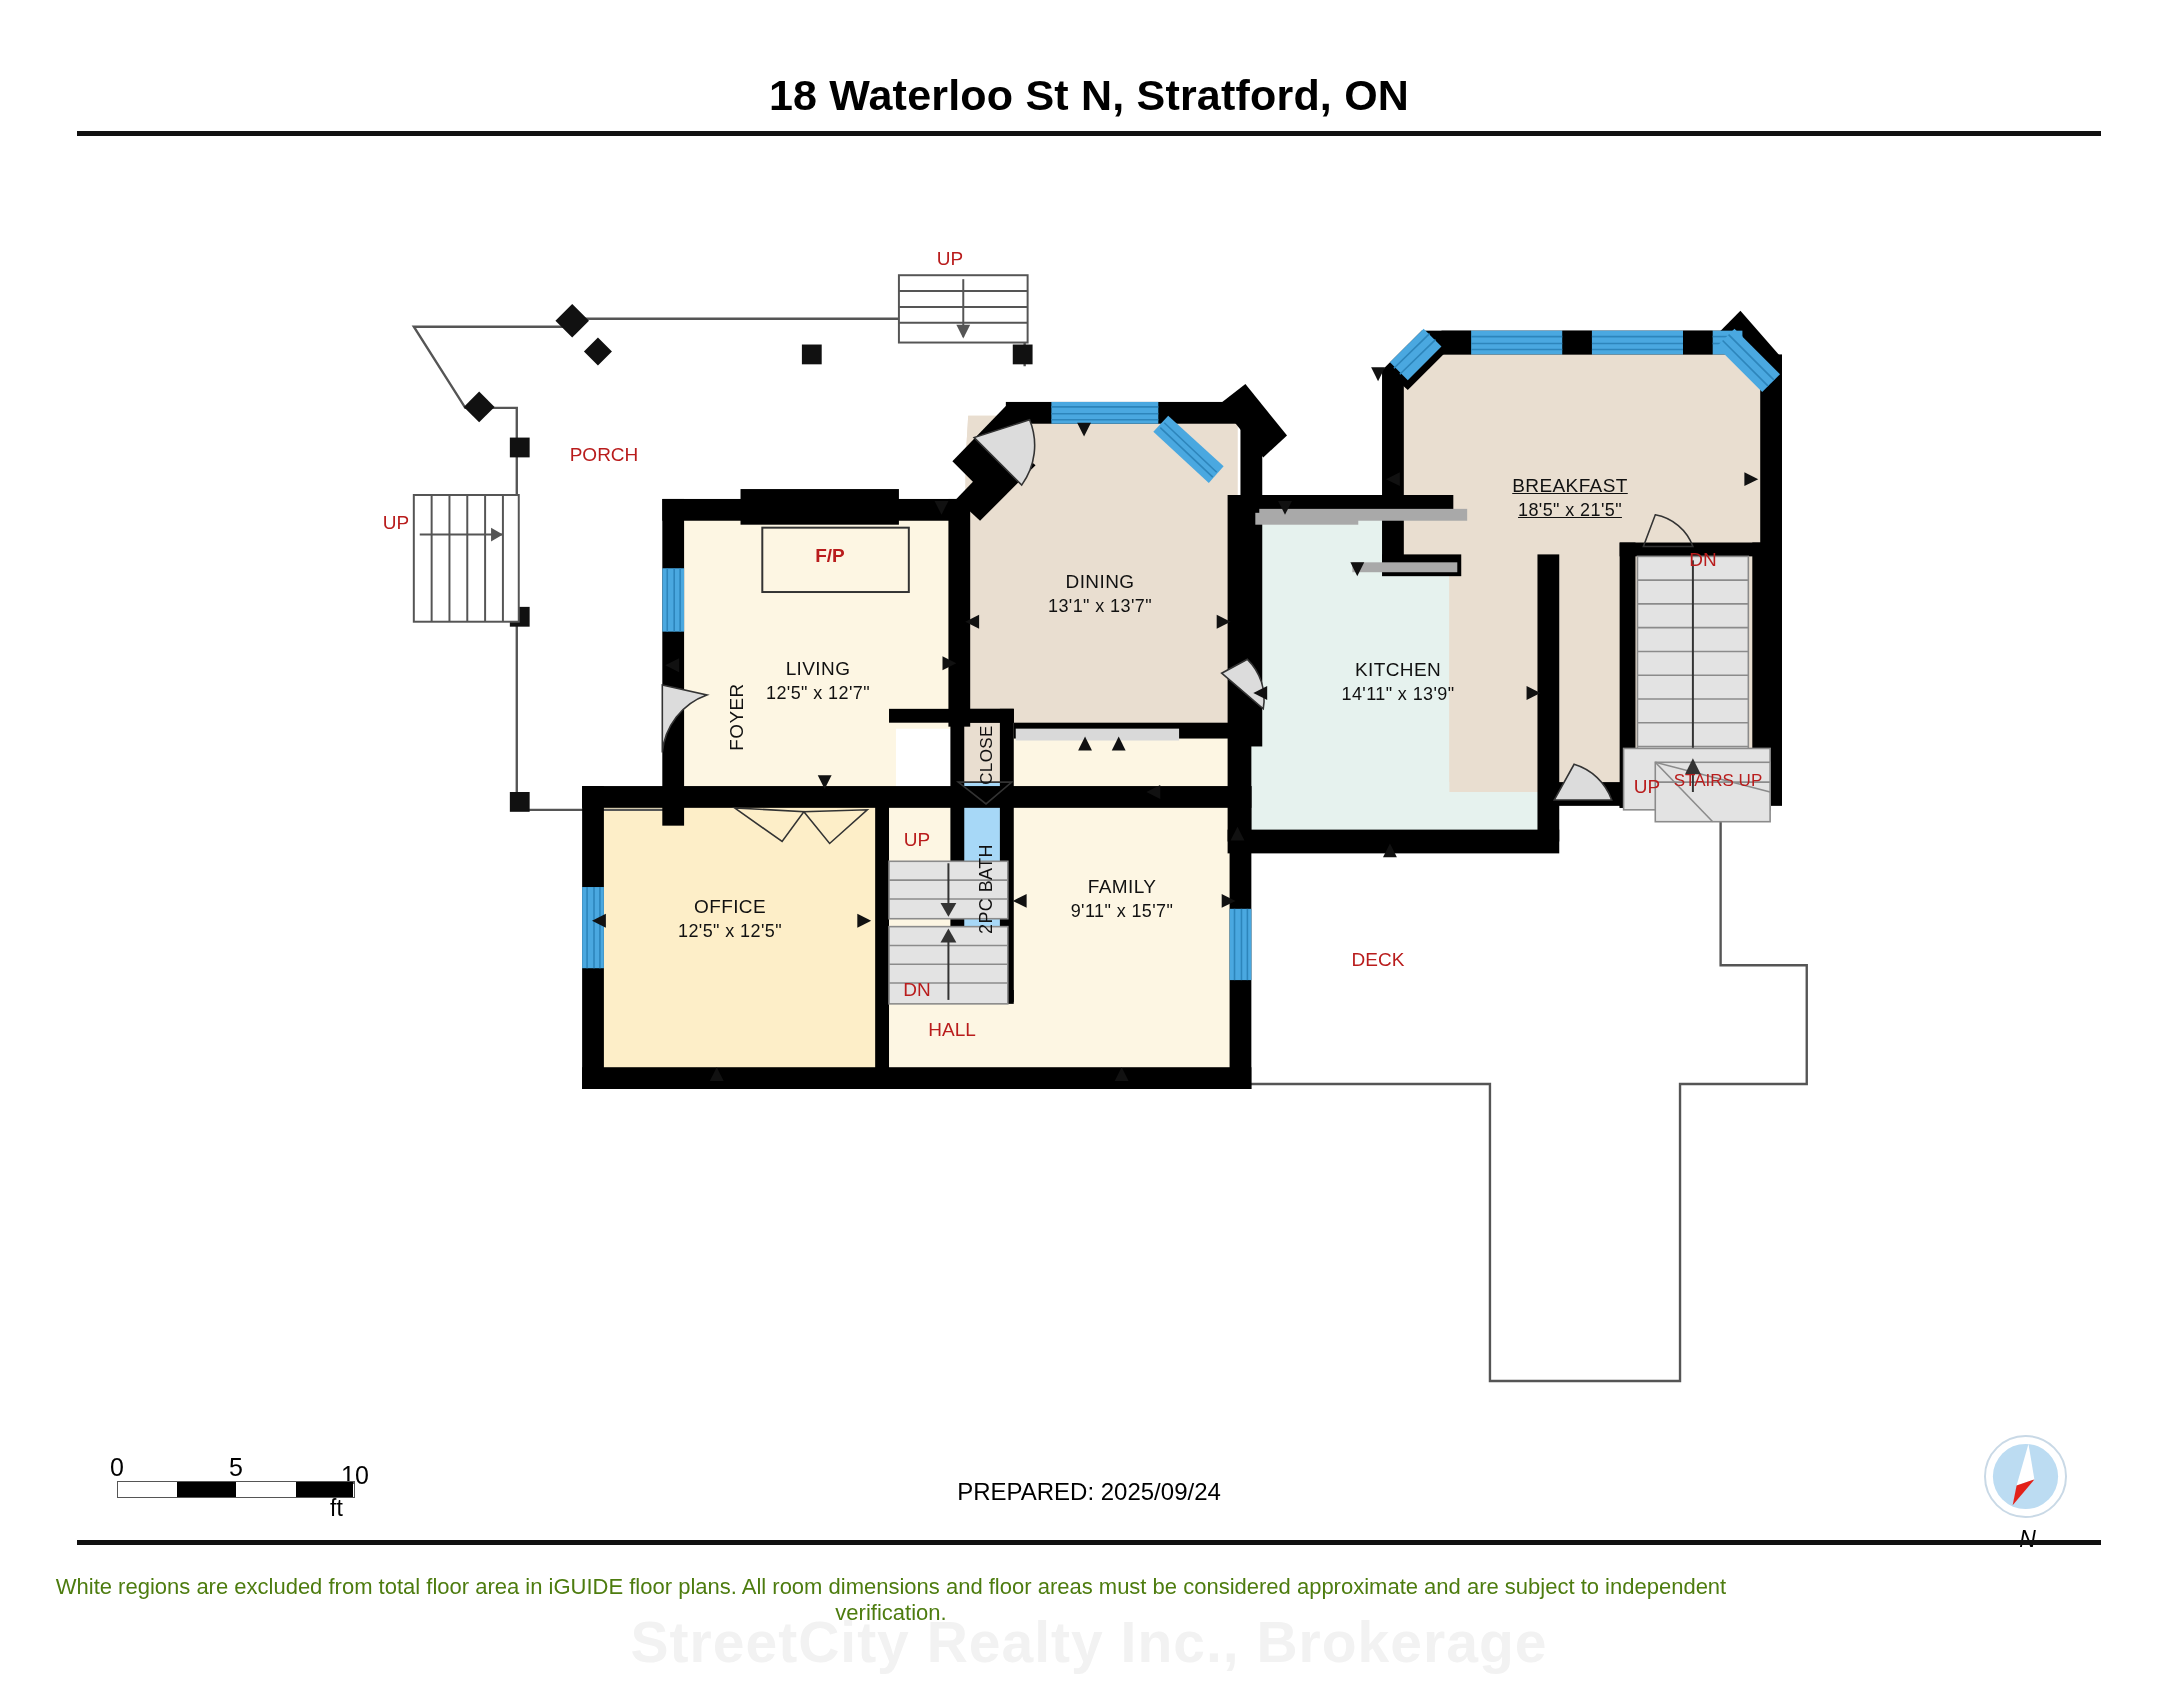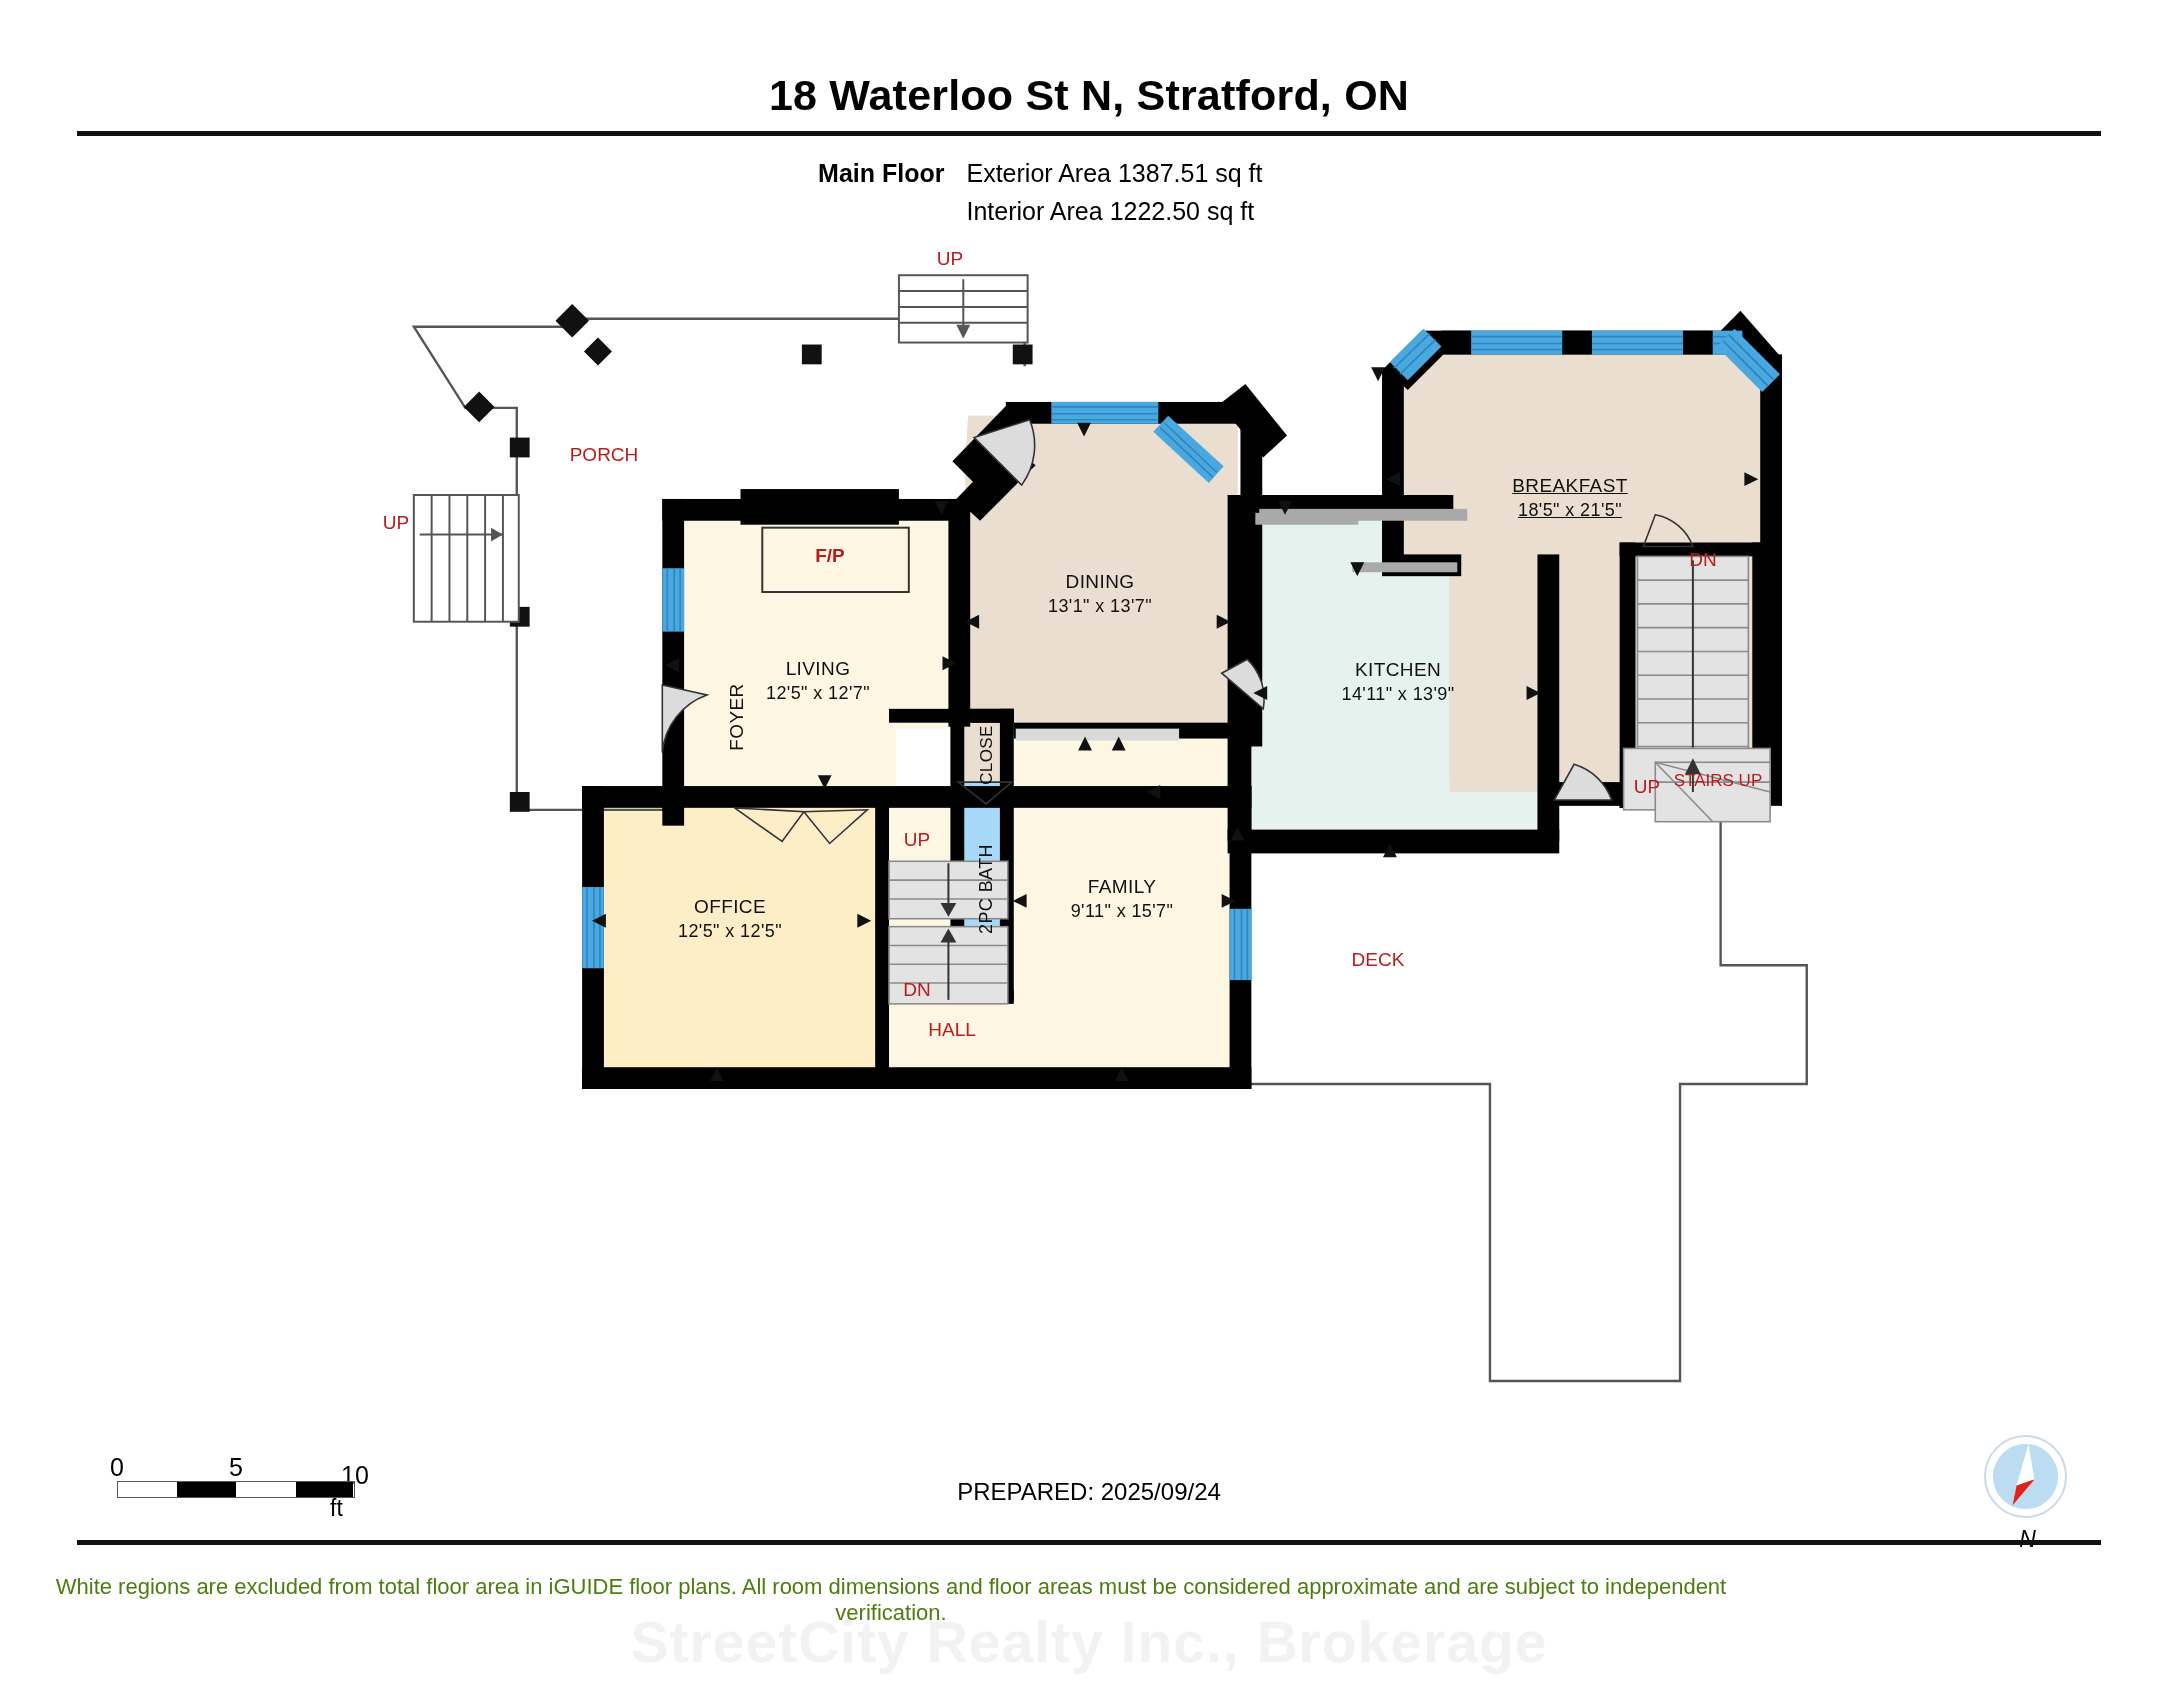--- a/index.html
+++ b/index.html
@@ -50,30 +50,20 @@
              font-size:57px;font-weight:bold;color:#f2f2f2;letter-spacing:1px;}
 </style>
 </head>
 <body>
 
 <div id="page">
 
   <div class="ttl">18 Waterloo St N, Stratford, ON</div>
   <div class="hrule hr-top"></div>
 
-  <div class="areaBlk">
-    <div class="areaRow">
-      <div class="areaLbl">Main Floor</div>
-      <div class="areaVal">Exterior Area 1387.51 sq ft</div>
-    </div>
-    <div class="areaRow">
-      <div class="areaLbl"></div>
-      <div class="areaVal">Interior Area 1222.50 sq ft</div>
-    </div>
-  </div>
 
   <div id="plan">
     <svg width="2178" height="1683" viewBox="0 0 2200 1700">
 
       <polygon points="683,521 683,808 905,808 905,736 965,736 965,521" fill="#fdf6e3"></polygon>
 
       <polygon points="683,640 683,815 745,815 745,640" fill="#fdf6e3"></polygon>
 
       <polygon points="978,420 1028,420 1250,420 1250,500 1250,737 1165,737 1165,750 975,750 975,470" fill="#e9ded0"></polygon>
       <polygon points="975,470 1028,420 978,420" fill="#e9ded0"></polygon>

